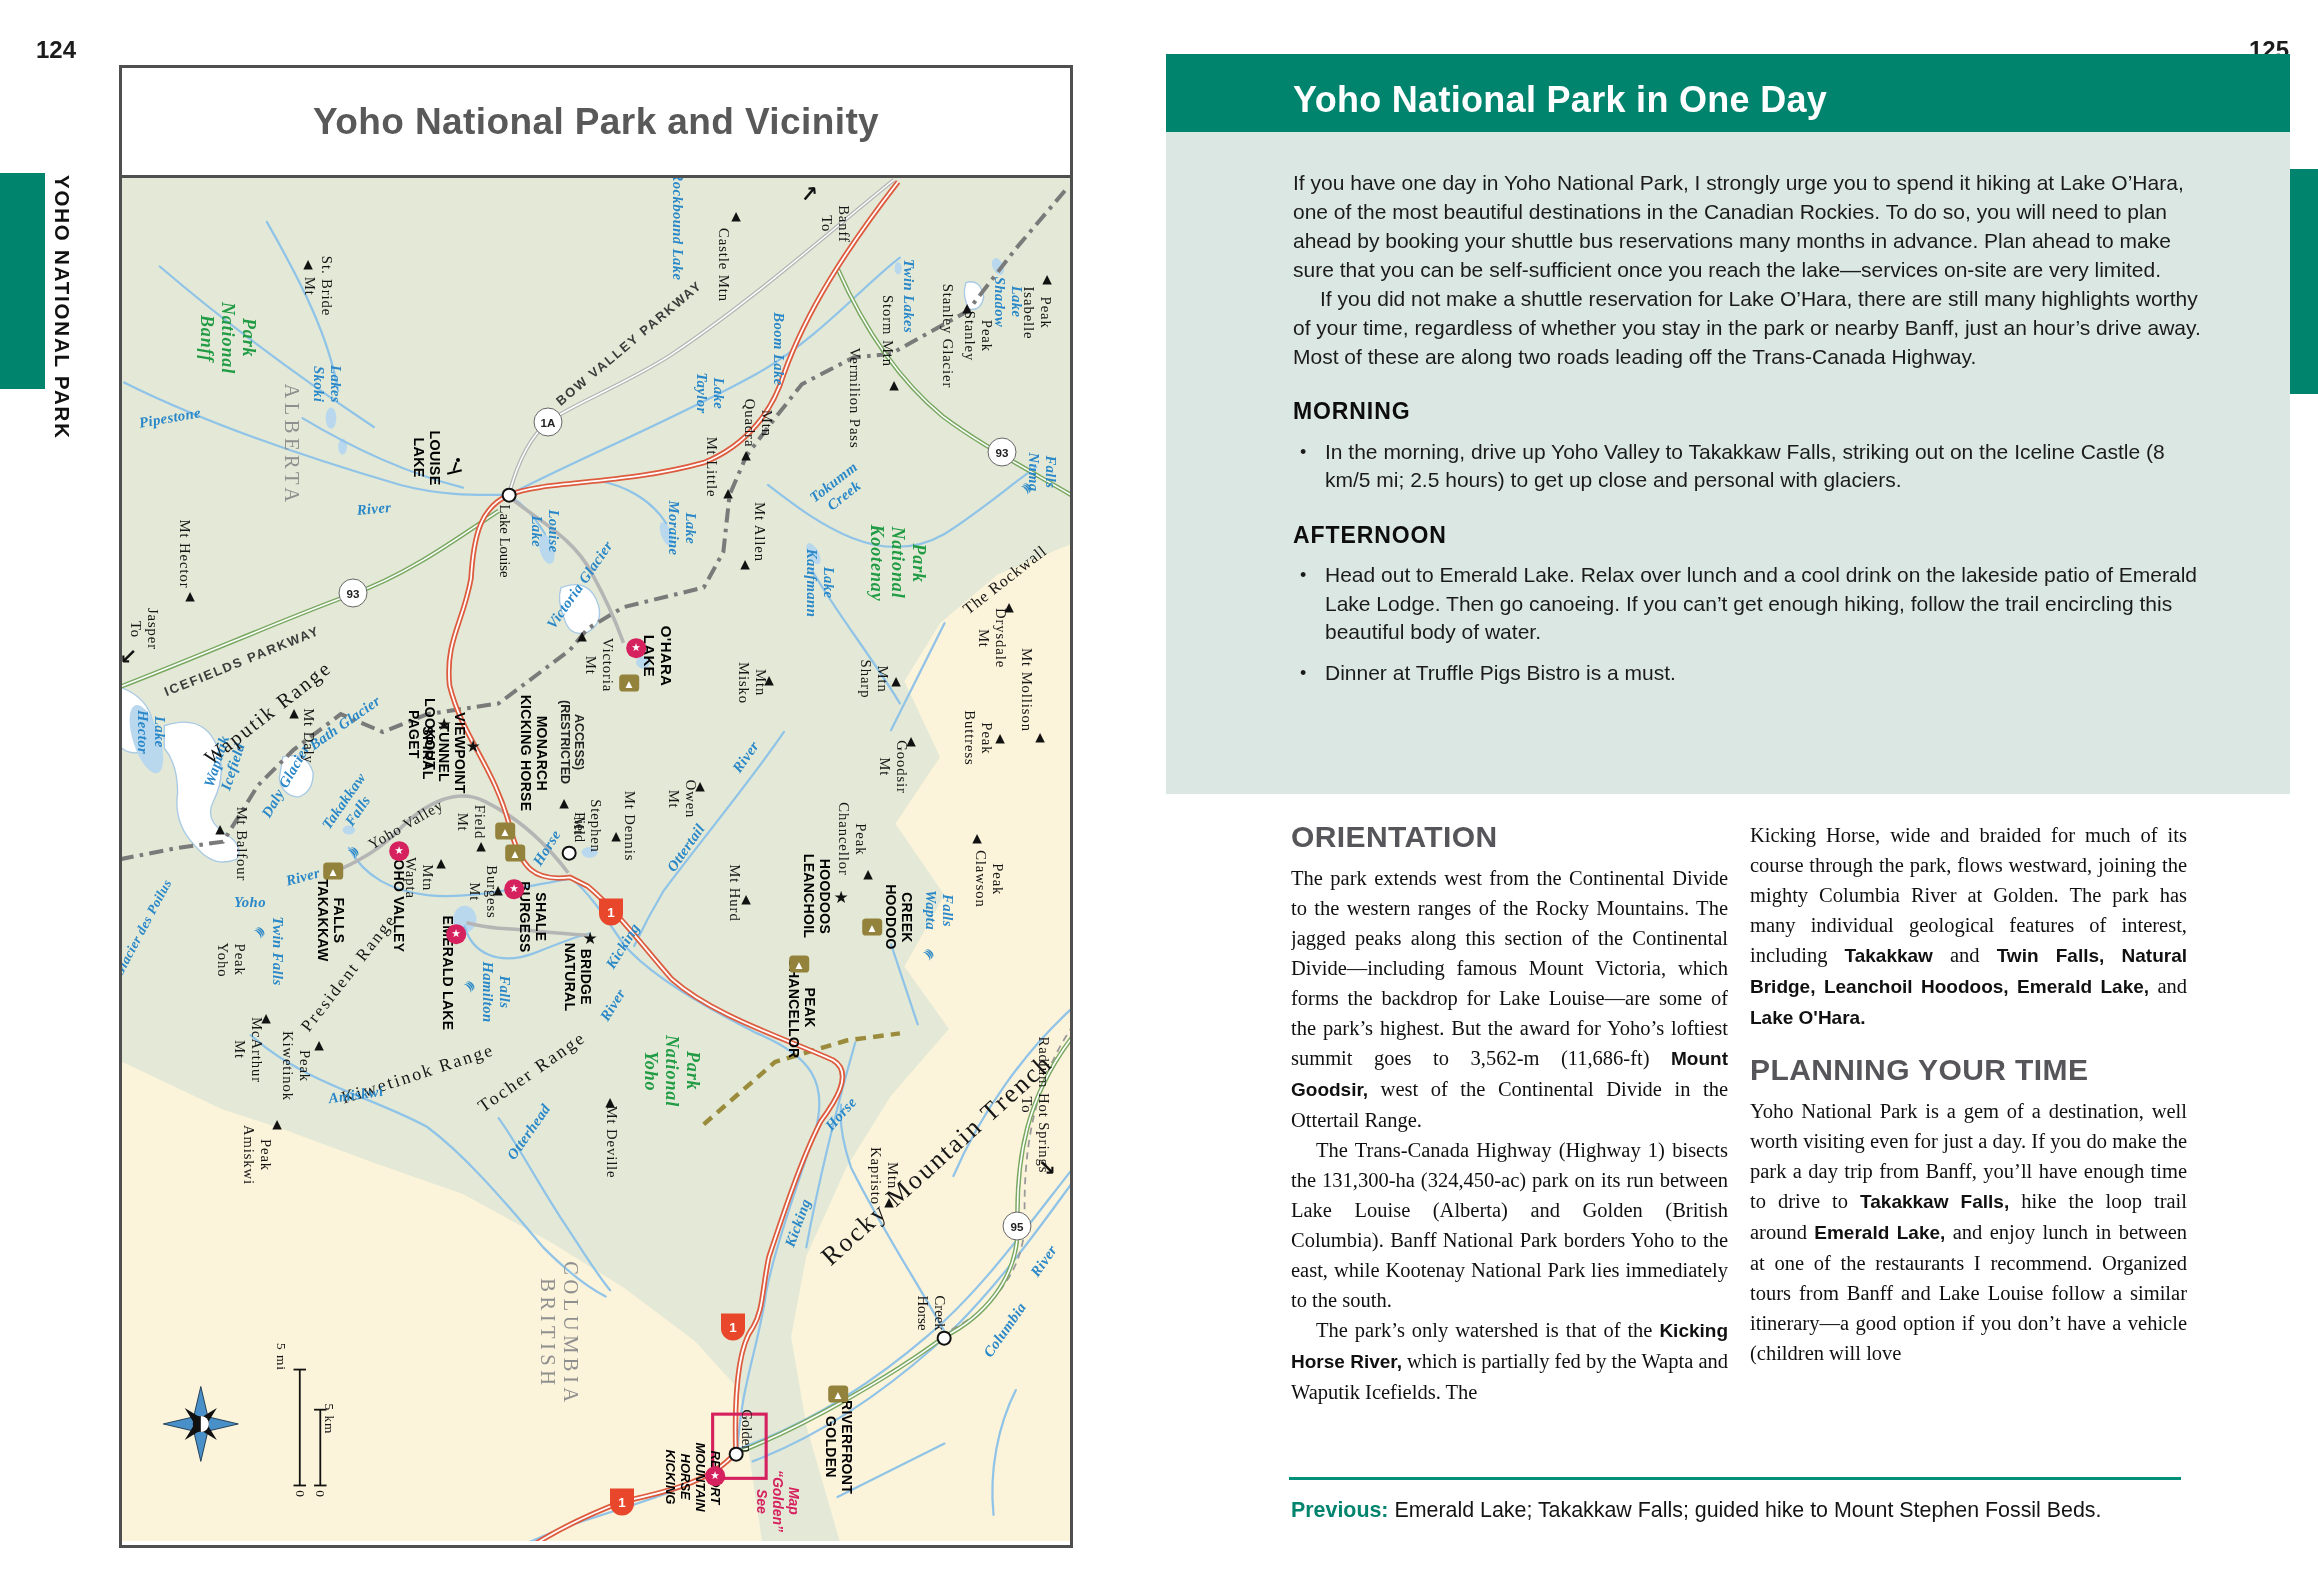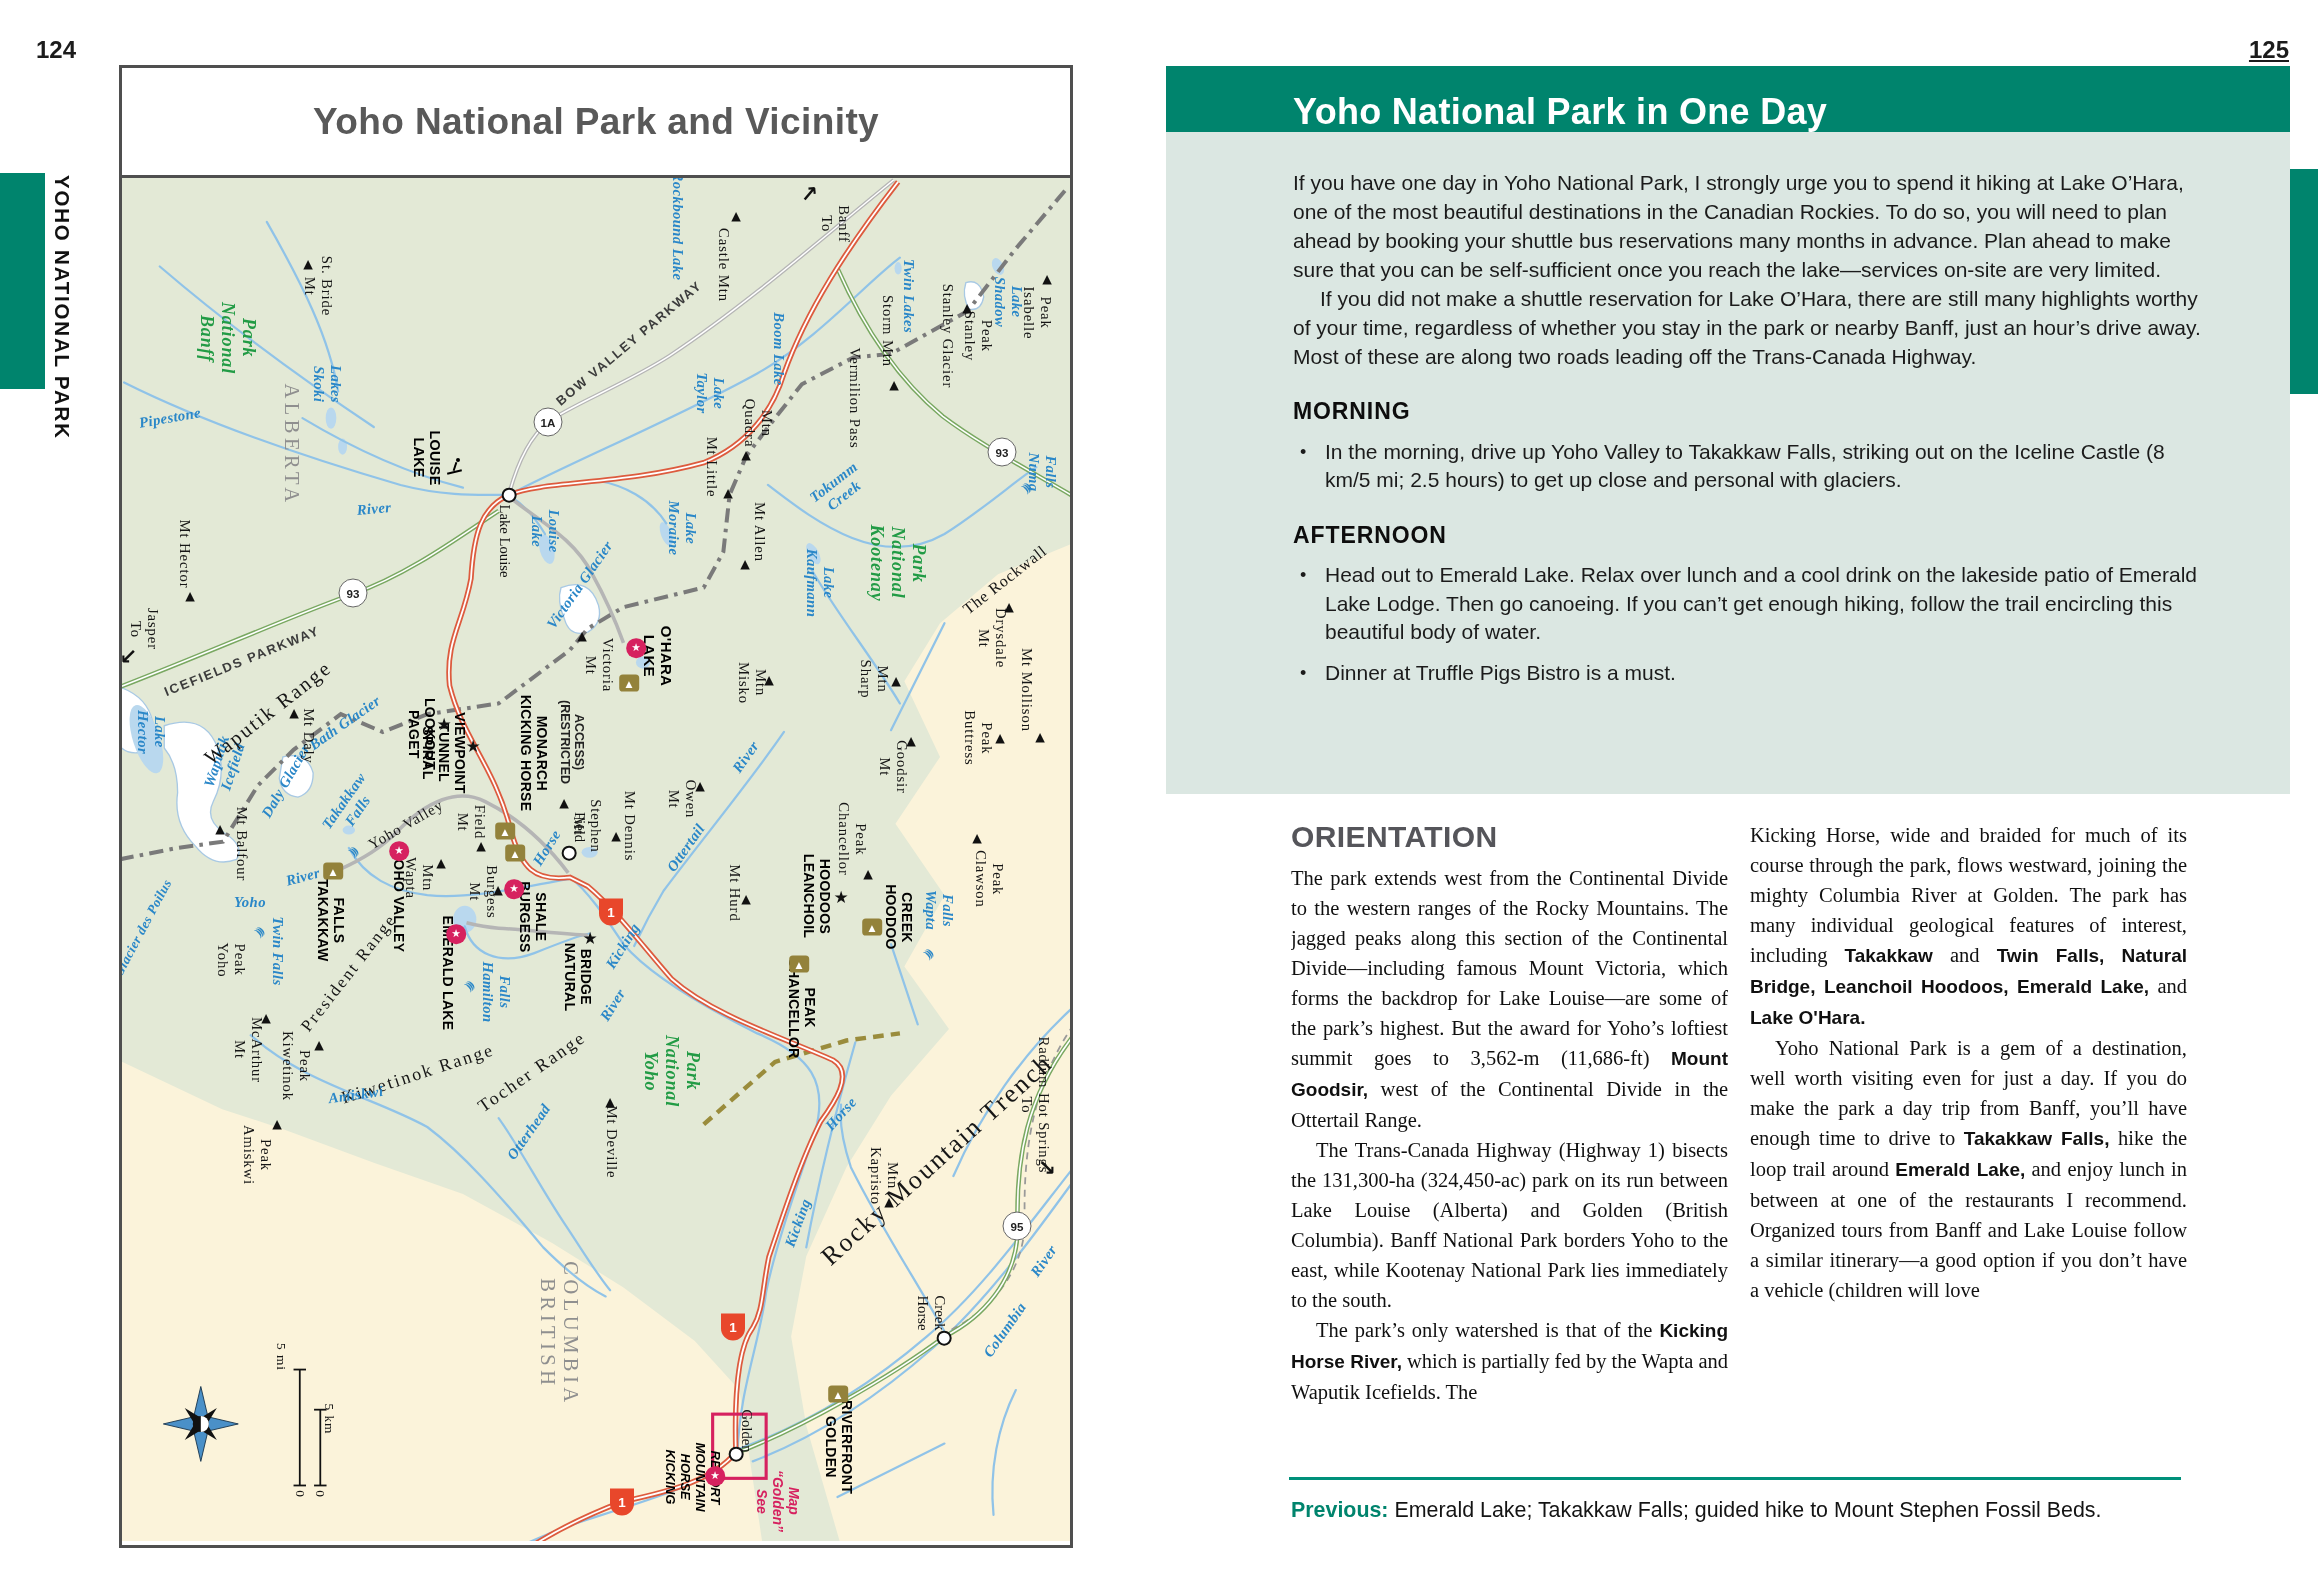--- a/index.html
+++ b/index.html
@@ -41,21 +41,21 @@
   .mk-sh{width:27px;height:27px;border-radius:50%;background:#fff;border:1.8px solid #666;color:#222;display:flex;align-items:center;justify-content:center;font:700 11.6px "Liberation Sans",sans-serif;}
   .mk-tch{width:24px;height:27px;border-radius:0 0 12.5px 12.5px;background:#e8472b;color:#fff;display:flex;align-items:center;justify-content:center;font:700 13.4px "Liberation Sans",sans-serif;}
   .mk-falls{font:700 11.6px "Liberation Serif",serif;color:#2a87c8;letter-spacing:-1.8px;}
   .mk-arr{font:700 21.4px "DejaVu Sans",sans-serif;color:#111;}
   .mk-ski{width:18px;height:18px;}
   .ski-a{position:absolute;left:0.9px;bottom:1.8px;width:15px;height:2.2px;background:#000;transform:rotate(-14deg);}
   .ski-b{position:absolute;left:8px;bottom:4.5px;width:2.2px;height:9px;background:#000;transform:rotate(18deg);}
   .ski-c{position:absolute;left:9.8px;top:0.9px;width:4.5px;height:4.5px;border-radius:50%;background:#000;}
 
   
-  #feat-bar{position:absolute;left:1166px;top:54px;width:1124px;height:92px;background:#00846d;display:flex;align-items:center;margin-top:12px;}
+  #feat-bar{position:absolute;left:1166px;top:54px;width:1124px;height:92px;background:#00846d;display:flex;align-items:center;}
   #feat-title{font:700 36px "Liberation Sans",sans-serif;color:#fff;padding-left:127px;letter-spacing:0.3px;}
   #feat-box{position:absolute;left:1166px;top:132px;width:1124px;height:662px;background:#dbe7e2;box-sizing:border-box;padding:36px 86px 0 127px;}
   .feat-p{font:21px/29px "Liberation Sans",sans-serif;color:#1b1b1b;margin:0;}
   .feat-p + .feat-p{text-indent:27px;}
   .feat-h{font:700 23px "Liberation Sans",sans-serif;color:#0d0d0d;letter-spacing:0.9px;margin:27px 0 0 0;}
   .feat-li{position:relative;margin-top:12.5px;padding-left:32px;font:21px/28.5px "Liberation Sans",sans-serif;color:#1b1b1b;}
   .feat-li::before{content:"•";position:absolute;left:7.1px;top:0;font-size:18px;}
   .feat-li b, .feat-p b{font-weight:400;}
 
   .artcol{position:absolute;top:820px;width:437px;max-height:662px;overflow:hidden;}
@@ -460,20 +460,21 @@
 </div>
 
 <div class="artcol" style="left:1291px;" id="art-col1">
     <div class="art-h">ORIENTATION</div>
     <p class="art-p">The park extends west from the Continental Divide to the western ranges of the Rocky Mountains. The jagged peaks along this section of the Continental Divide—including famous Mount Victoria, which forms the backdrop for Lake Louise—are some of the park’s highest. But the award for Yoho’s loftiest summit goes to 3,562-m (11,686-ft) <b>Mount Goodsir,</b> west of the Continental Divide in the Ottertail Range.</p>
     <p class="art-p">The Trans-Canada Highway (Highway 1) bisects the 131,300-ha (324,450-ac) park on its run between Lake Louise (Alberta) and Golden (British Columbia). Banff National Park borders Yoho to the east, while Kootenay National Park lies immediately to the south.</p>
     <p class="art-p">The park’s only watershed is that of the <b>Kicking Horse River,</b> which is partially fed by the Wapta and Waputik Icefields. The</p>
   </div>
 <div class="artcol" style="left:1750px;" id="art-col2">
     <p class="art-p">Kicking Horse, wide and braided for much of its course through the park, flows westward, joining the mighty Columbia River at Golden. The park has many individual geological features of interest, including <b>Takakkaw</b> and <b>Twin Falls, Natural Bridge, Leanchoil Hoodoos, Emerald Lake,</b> and <b>Lake O'Hara.</b></p>
+    <div class="art-h gap">PLANNING YOUR TIME</div>
     <p class="art-p">Yoho National Park is a gem of a destination, well worth visiting even for just a day. If you do make the park a day trip from Banff, you’ll have enough time to drive to <b>Takakkaw Falls,</b> hike the loop trail around <b>Emerald Lake,</b> and enjoy lunch in between at one of the restaurants I recommend. Organized tours from Banff and Lake Louise follow a similar itinerary—a good option if you don’t have a vehicle (children will love</p>
   </div>
 
 <div id="prev-rule"></div>
 <div id="prev-line">
   <span class="plabel">Previous:</span><span> Emerald Lake; Takakkaw Falls; guided hike to Mount Stephen Fossil Beds.</span>
 </div>
 
 
 </body></html>

